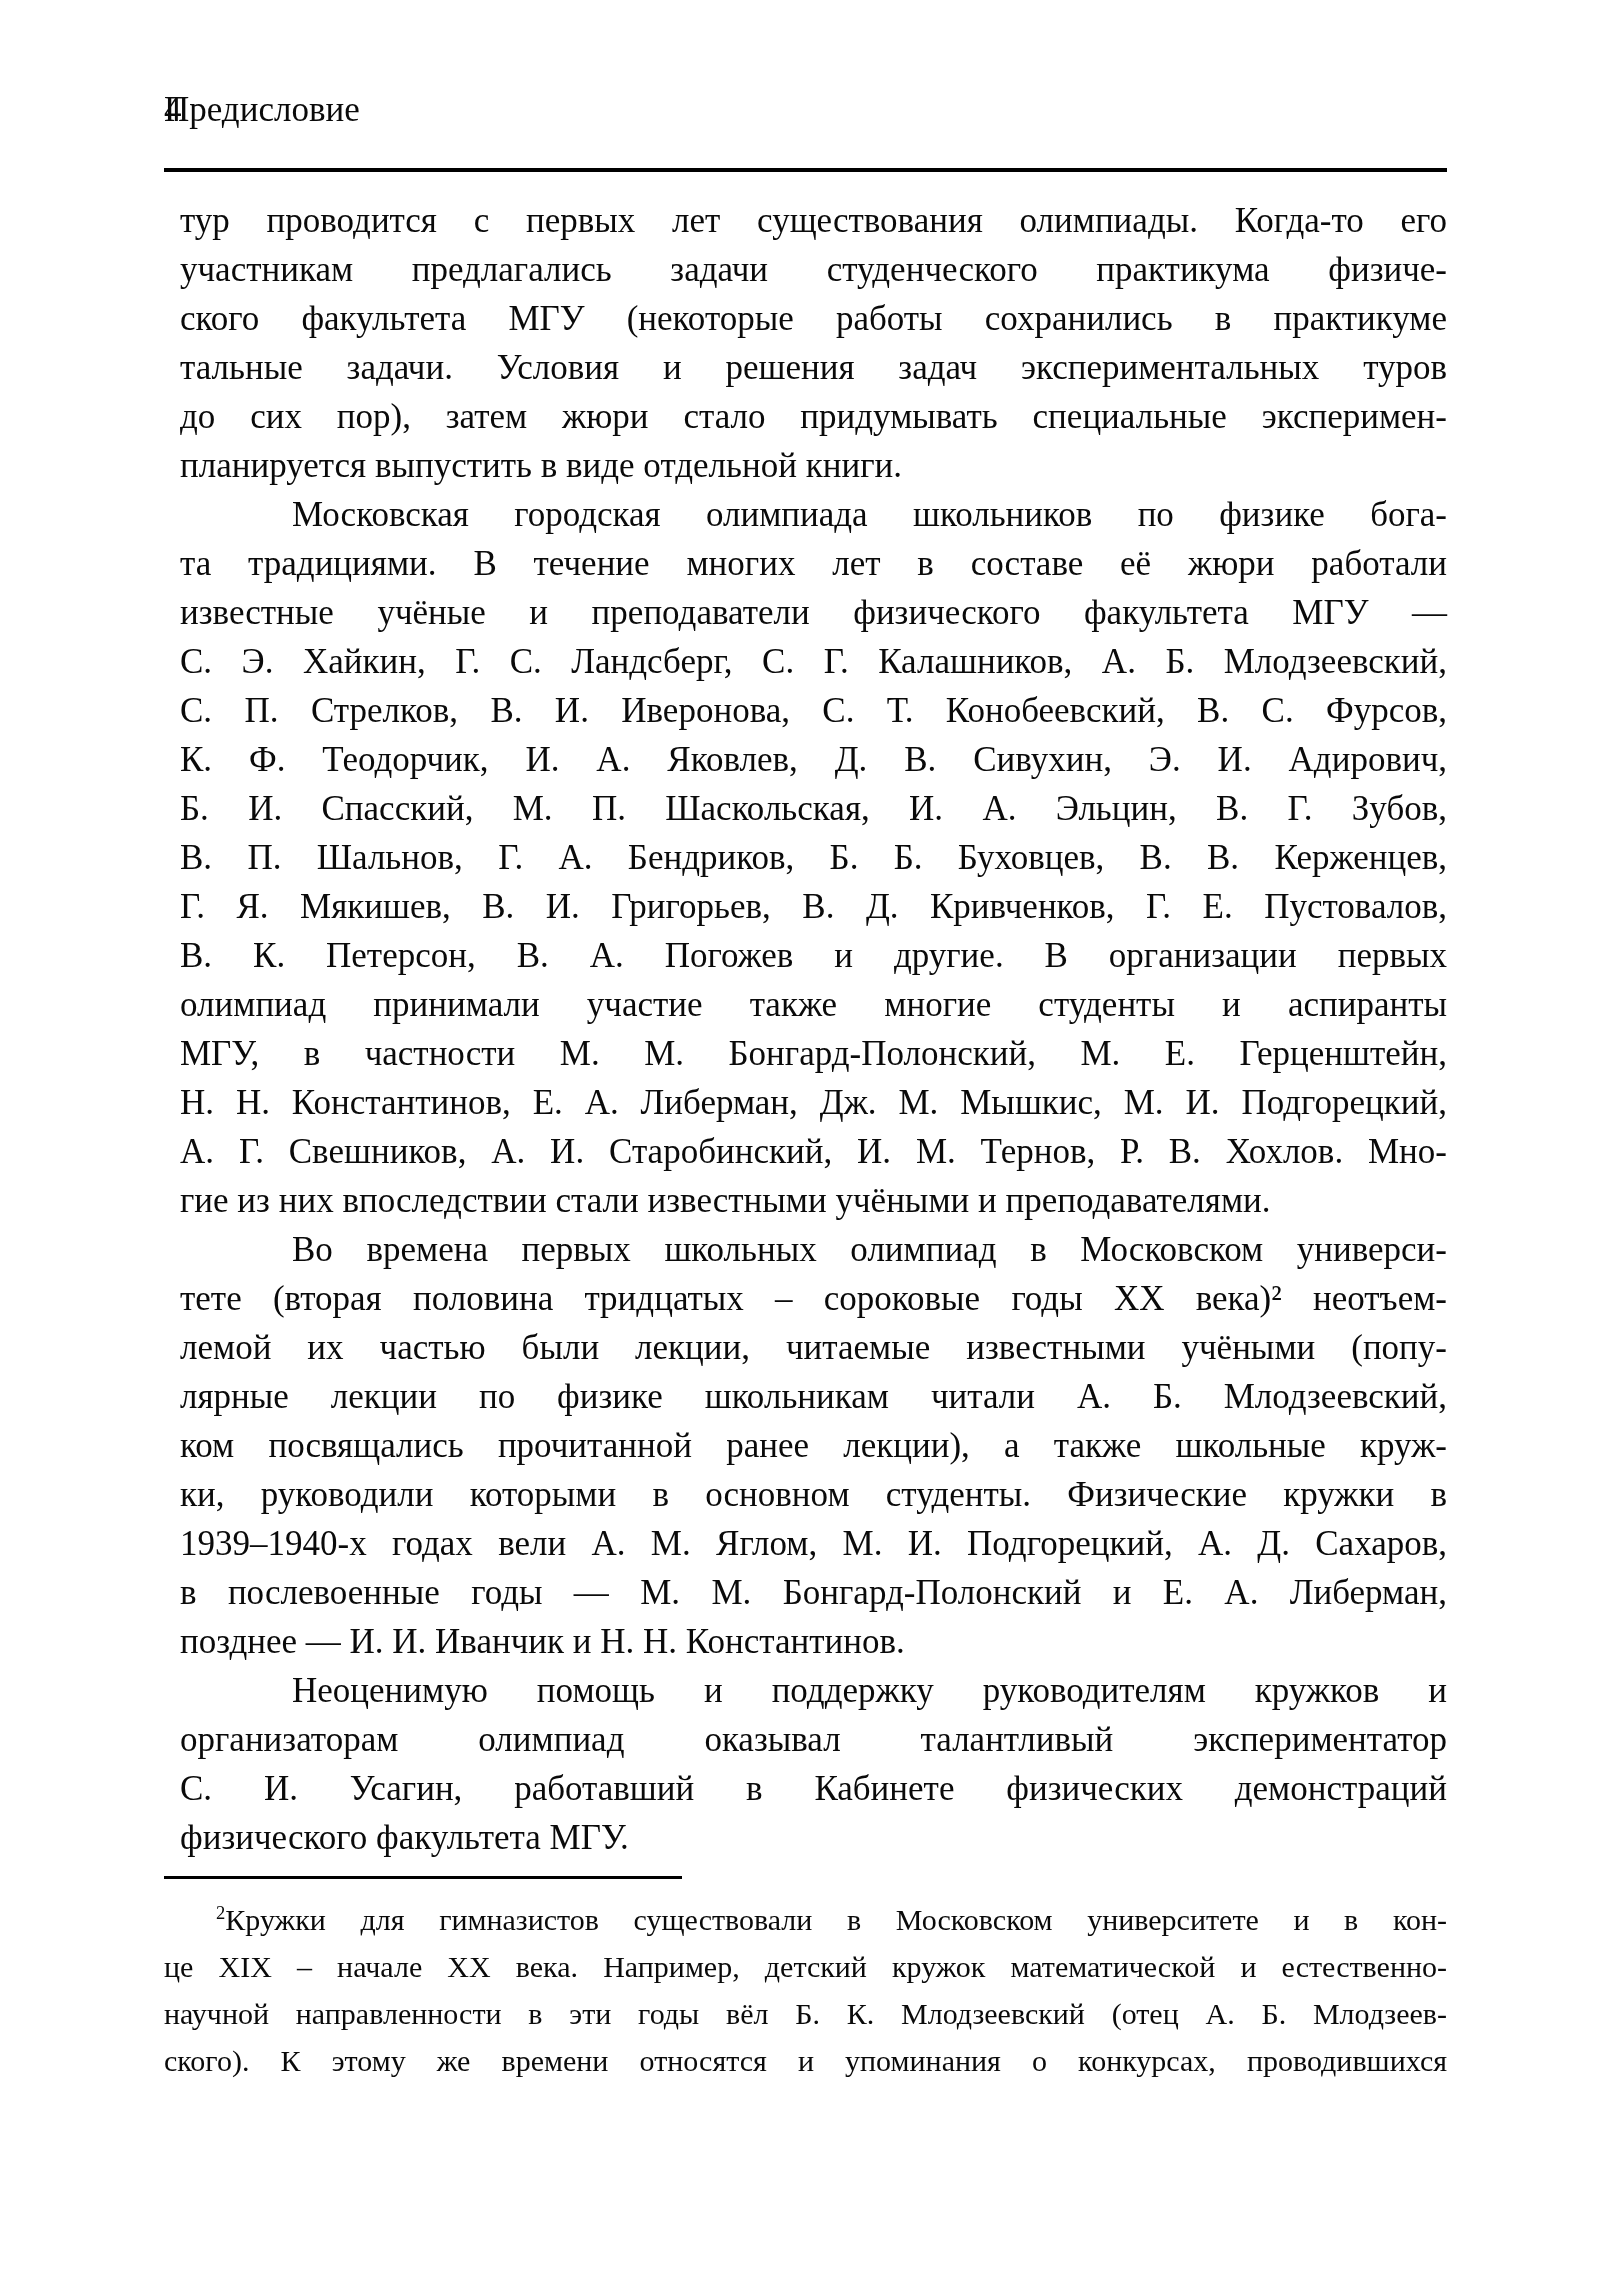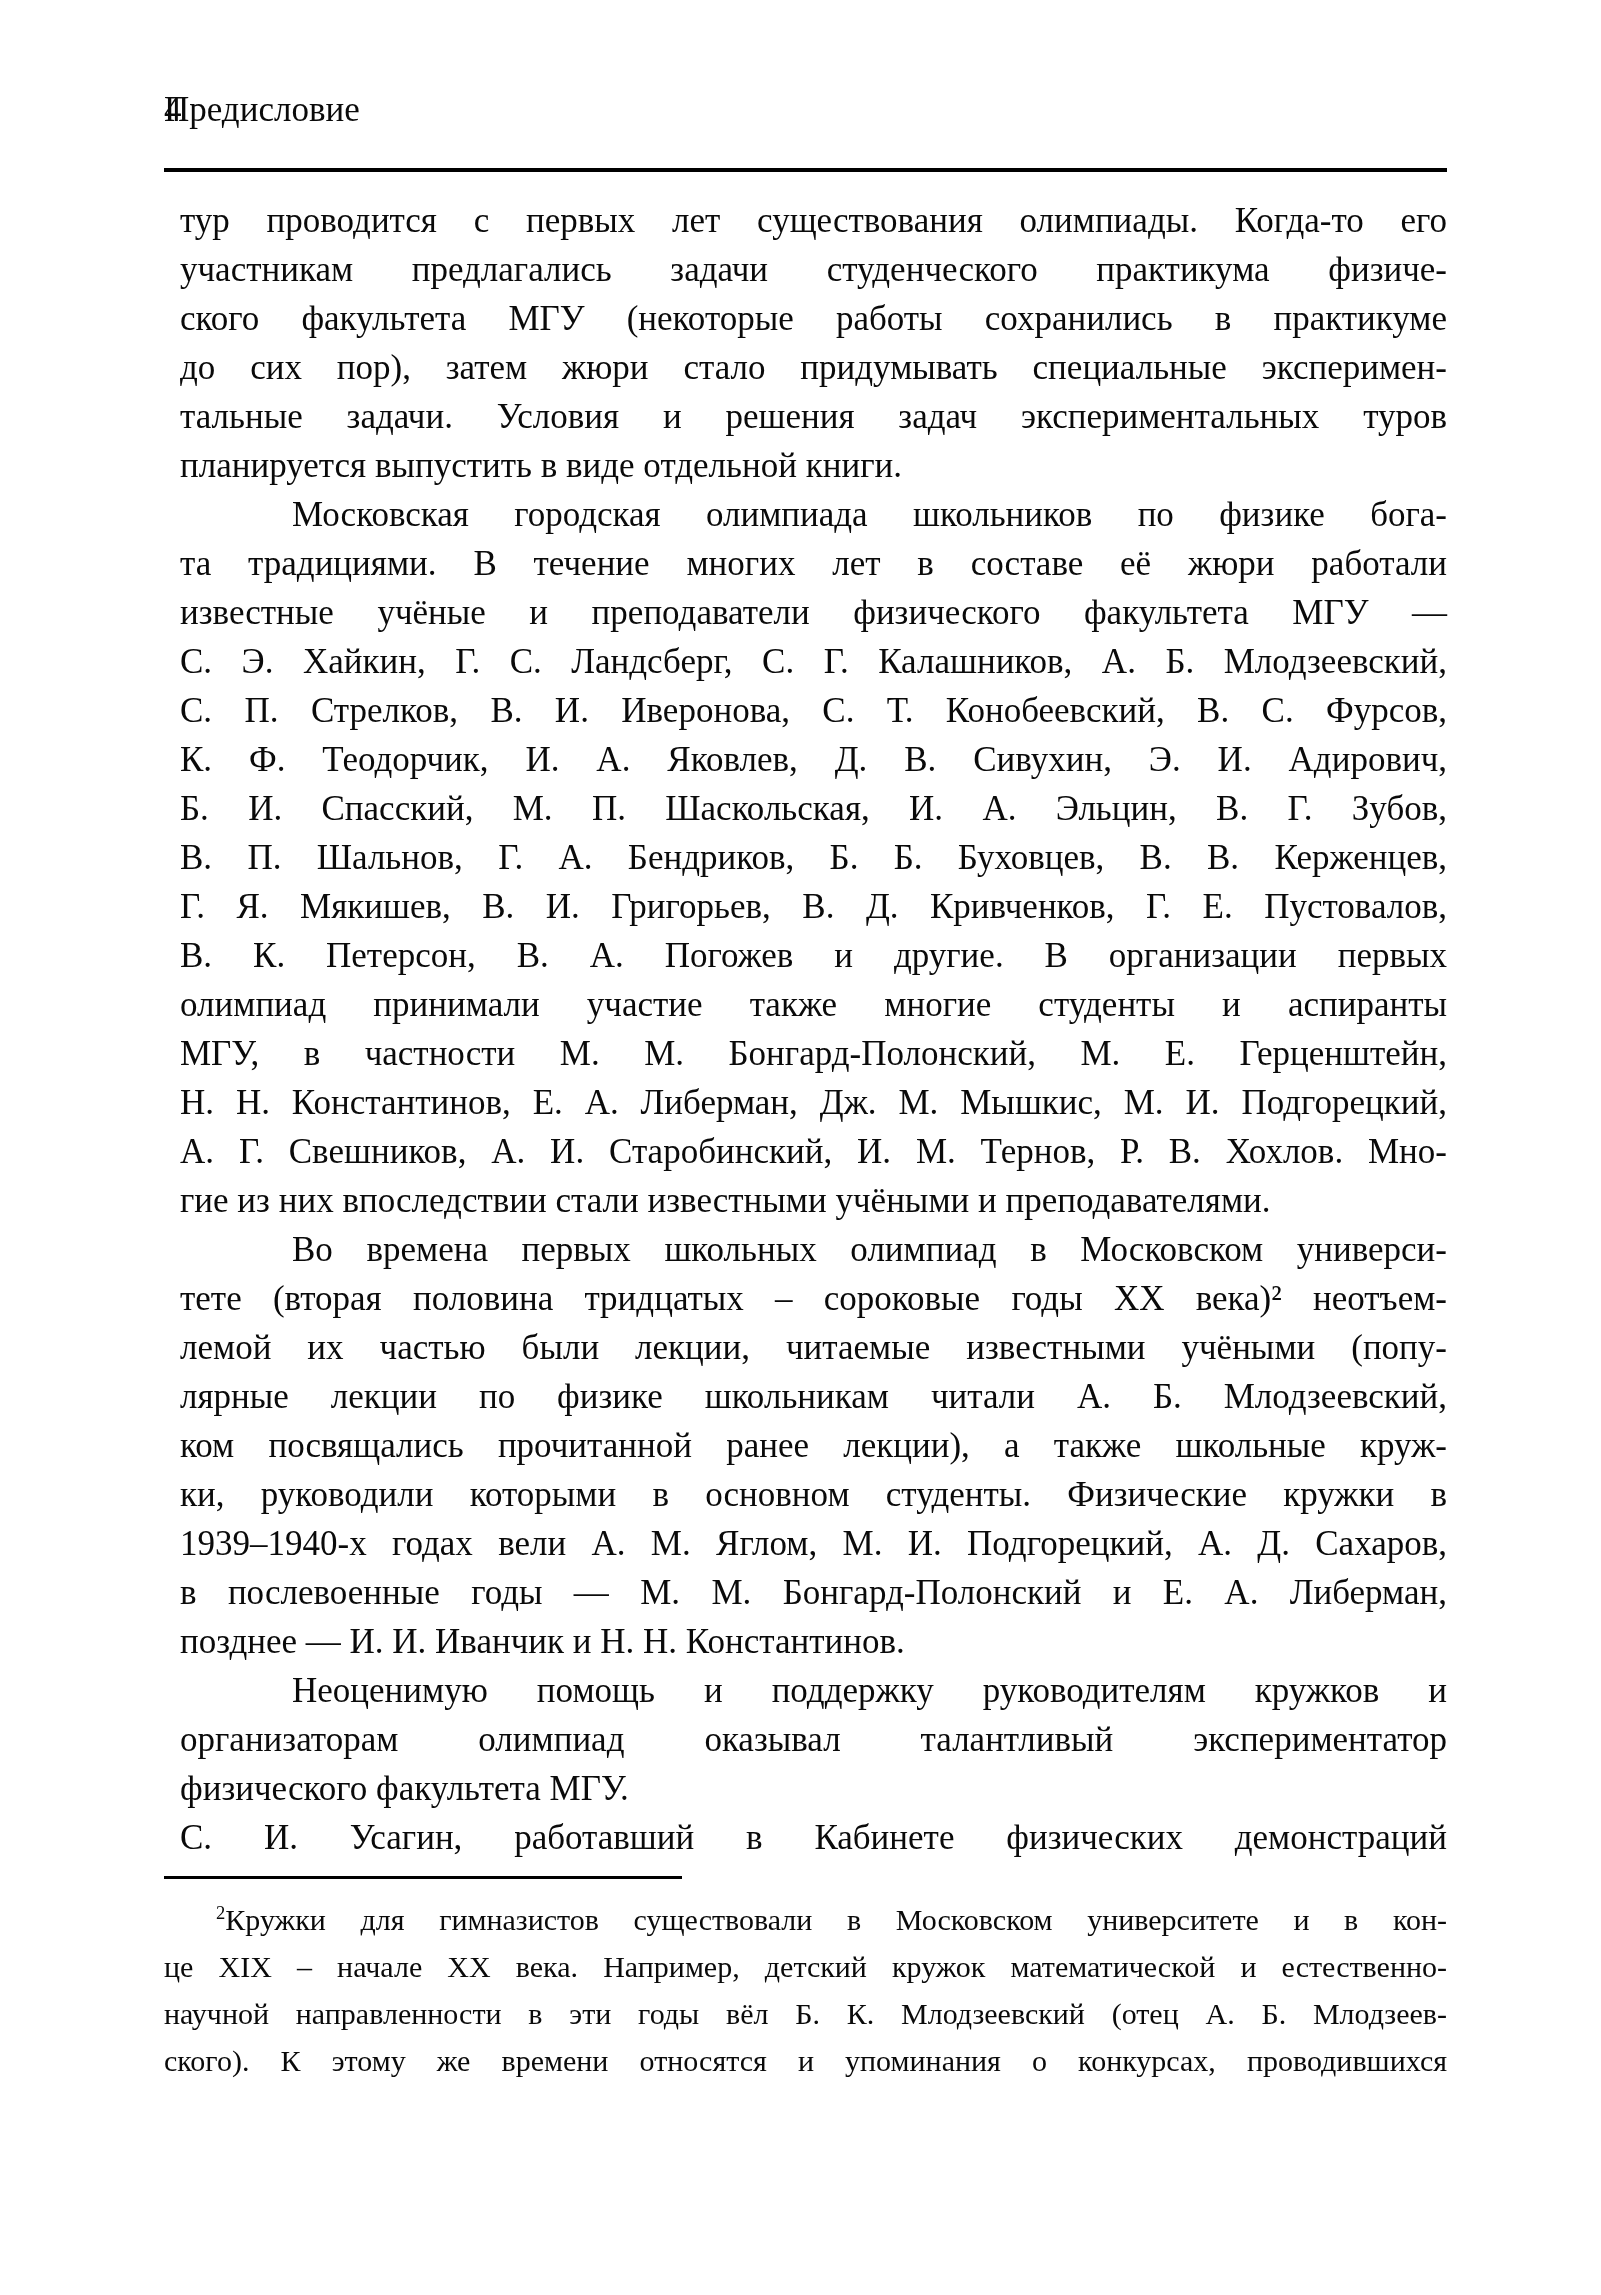--- a/index.html
+++ b/index.html
@@ -78,22 +78,22 @@
       <span class="runtitle">Предисловие</span>
     </div>
 
     <div class="header-rule"></div>
 
     <div class="bodytext">
         <div class="paragraph">
           <div class="tline">тур проводится с первых лет существования олимпиады. Когда-то его</div>
           <div class="tline">участникам предлагались задачи студенческого практикума физиче-</div>
           <div class="tline">ского факультета МГУ (некоторые работы сохранились в практикуме</div>
+          <div class="tline">тальные задачи. Условия и решения задач экспериментальных туров</div>
           <div class="tline">до сих пор), затем жюри стало придумывать специальные эксперимен-</div>
-          <div class="tline">тальные задачи. Условия и решения задач экспериментальных туров</div>
           <div class="tline lastline">планируется выпустить в виде отдельной книги.</div>
         </div>
         <div class="paragraph">
           <div class="tline firstline">Московская городская олимпиада школьников по физике бога-</div>
           <div class="tline">та традициями. В течение многих лет в составе её жюри работали</div>
           <div class="tline">известные учёные и преподаватели физического факультета МГУ —</div>
           <div class="tline">С. Э. Хайкин, Г. С. Ландсберг, С. Г. Калашников, А. Б. Млодзеевский,</div>
           <div class="tline">С. П. Стрелков, В. И. Иверонова, С. Т. Конобеевский, В. С. Фурсов,</div>
           <div class="tline">К. Ф. Теодорчик, И. А. Яковлев, Д. В. Сивухин, Э. И. Адирович,</div>
           <div class="tline">Б. И. Спасский, М. П. Шаскольская, И. А. Эльцин, В. Г. Зубов,</div>
@@ -113,22 +113,22 @@
           <div class="tline">лярные лекции по физике школьникам читали А. Б. Млодзеевский,</div>
           <div class="tline">ком посвящались прочитанной ранее лекции), а также школьные круж-</div>
           <div class="tline">ки, руководили которыми в основном студенты. Физические кружки в</div>
           <div class="tline">1939–1940-х годах вели А. М. Яглом, М. И. Подгорецкий, А. Д. Сахаров,</div>
           <div class="tline">в послевоенные годы — М. М. Бонгард-Полонский и Е. А. Либерман,</div>
           <div class="tline lastline">позднее — И. И. Иванчик и Н. Н. Константинов.</div>
         </div>
         <div class="paragraph">
           <div class="tline firstline">Неоценимую помощь и поддержку руководителям кружков и</div>
           <div class="tline">организаторам олимпиад оказывал талантливый экспериментатор</div>
+          <div class="tline">С. И. Усагин, работавший в Кабинете физических демонстраций</div>
           <div class="tline lastline">физического факультета МГУ.</div>
-          <div class="tline">С. И. Усагин, работавший в Кабинете физических демонстраций</div>
         </div>
       </div>
 
     <div class="footnote-rule"></div>
 
     <div class="footnote">
         <div class="fline firstline"><sup class="fnmark">2</sup><span>Кружки для гимназистов существовали в Московском университете и в кон-</span></div>
         <div class="fline">це XIX – начале XX века. Например, детский кружок математической и естественно-</div>
         <div class="fline">научной направленности в эти годы вёл Б. К. Млодзеевский (отец А. Б. Млодзеев-</div>
         <div class="fline">ского). К этому же времени относятся и упоминания о конкурсах, проводившихся</div>

